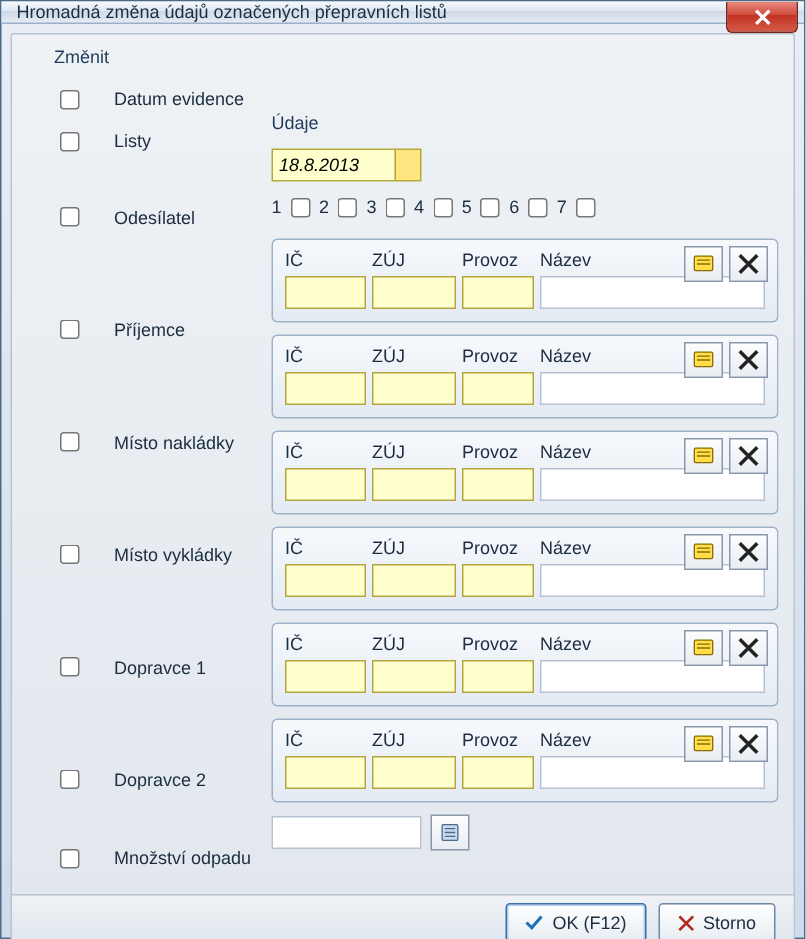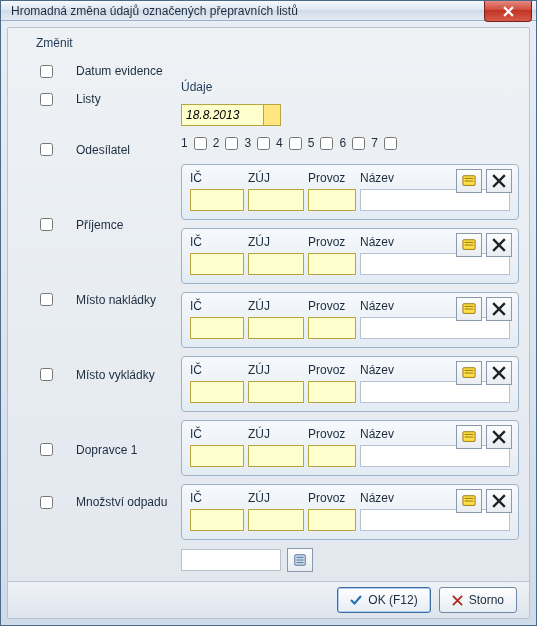--- a/index.html
+++ b/index.html
@@ -230,20 +230,26 @@
           </div>
         </div>
 
         <div class="spacer-party">
           <div class="check-row">
             <input type="checkbox" style="">
             <span class="check-label">Dopravce 1</span>
           </div>
         </div>
 
+        <div class="spacer-party">
+          <div class="check-row">
+            <input type="checkbox" style="">
+            <span class="check-label">Dopravce 2</span>
+          </div>
+        </div>
 
         <div class="check-row" style="height:30px;">
           <input type="checkbox" style="">
           <span class="check-label">Množství odpadu</span>
         </div>
       </div>
 
       <div class="col-right">
         <div class="section-title">Údaje</div>
 

